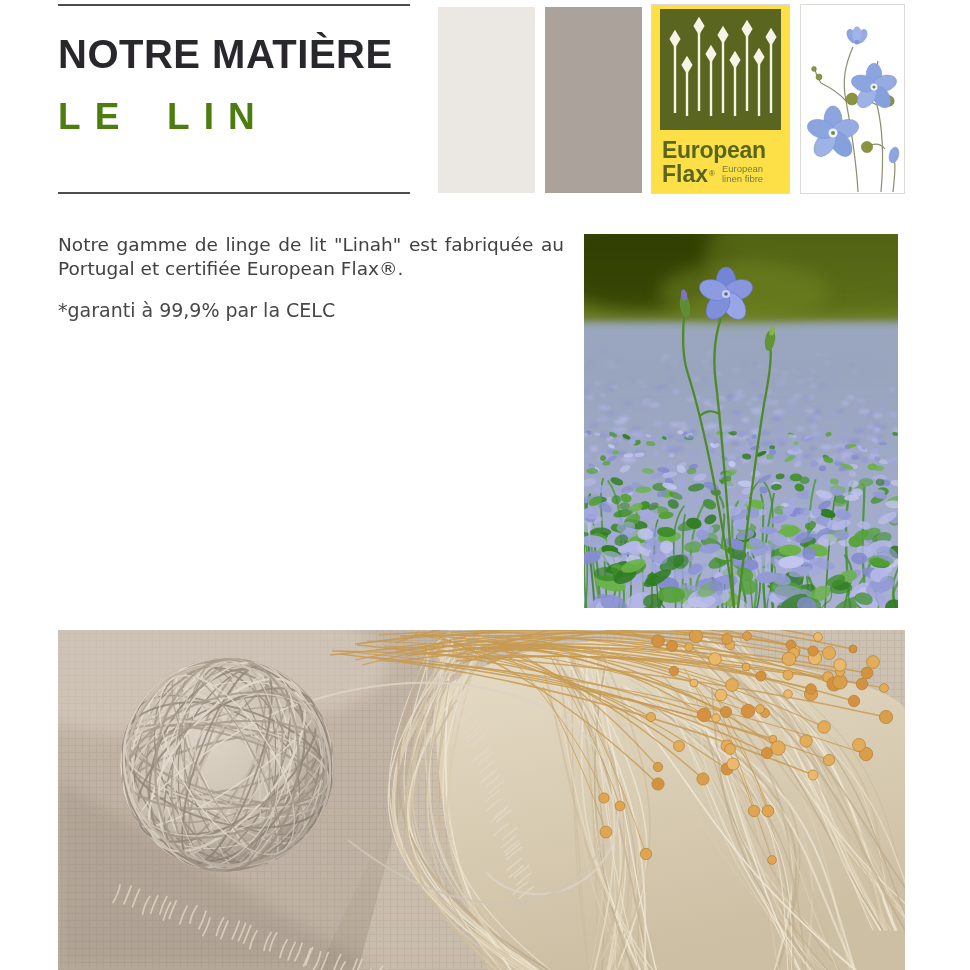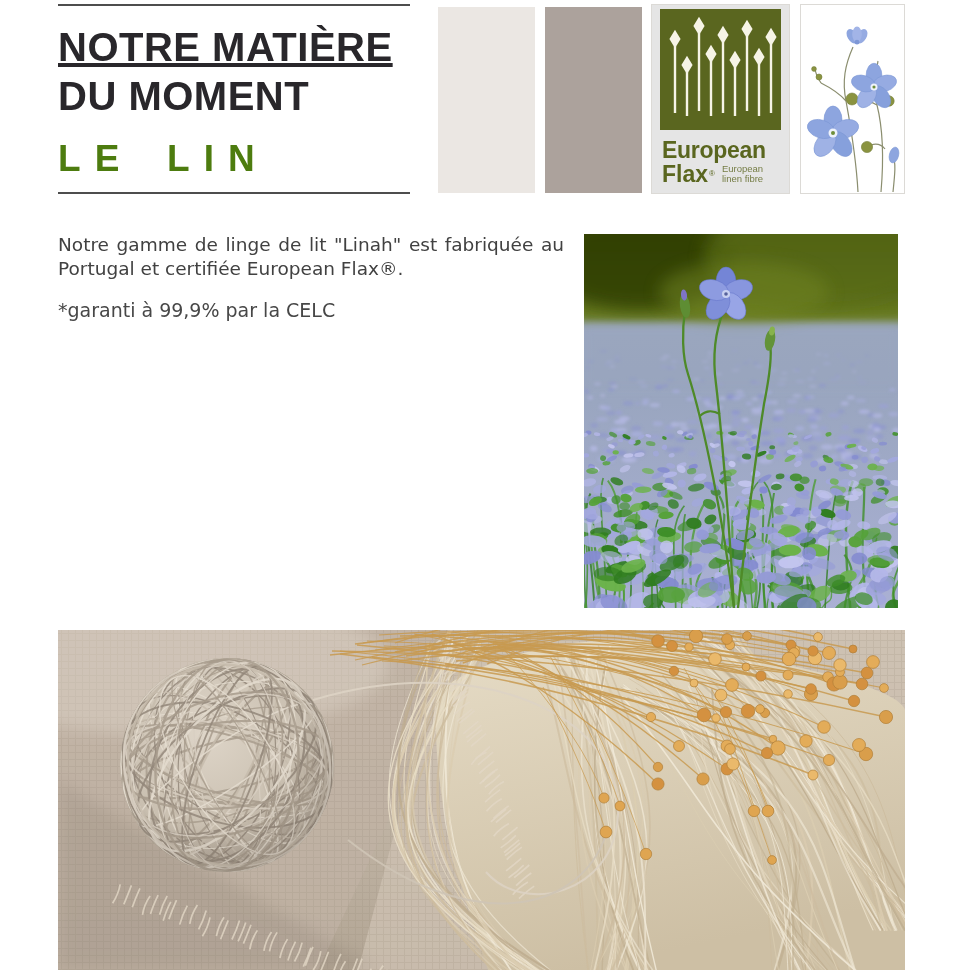--- a/index.html
+++ b/index.html
@@ -3,29 +3,29 @@
 <meta charset="utf-8">
 <style>
   html,body{margin:0;padding:0;background:#ffffff;}
   .page{position:relative;width:970px;height:970px;background:#ffffff;overflow:hidden;
         font-family:"Liberation Sans",sans-serif;}
 
   
   .title-block{position:absolute;left:58px;top:4px;width:352px;height:186px;
                border-top:2px solid #4d4d4d;border-bottom:2px solid #4d4d4d;}
   .title-l1,.title-l2{font-weight:700;font-size:40px;line-height:49px;color:#29272b;letter-spacing:.5px;}
-  .title-l1{margin-top:17px;text-decoration:underline;}
+  .title-l1{margin-top:24px;}
   .subtitle{margin-top:17px;font-weight:700;font-size:37px;color:#4d7c0f;
             letter-spacing:.38em;word-spacing:.25em;}
 
   
   .swatch{position:absolute;top:7px;width:97px;height:186px;}
   .swatch.s1{left:438px;}
   .swatch.s2{left:545px;}
-  .ef-panel{position:absolute;left:651px;top:4px;width:139px;height:190px;background:#e5e5e5;
+  .ef-panel{position:absolute;left:651px;top:4px;width:139px;height:190px;background:#fde047;
             border:1px solid #dcdad6;box-sizing:border-box;}
   .ef-mark{position:absolute;left:8px;top:4px;width:121px;height:121px;background:#5A661F;}
   .ef-words{position:absolute;left:10px;top:133px;}
   .ef-european{font-weight:700;font-size:23px;line-height:24px;color:#5A661F;letter-spacing:-.3px;}
   .ef-flaxrow{display:flex;align-items:center;margin-top:1px;}
   .ef-flax{font-weight:700;font-size:23px;line-height:23px;color:#5A661F;}
   .ef-reg{font-size:8px;line-height:8px;color:#5A661F;margin:0 0 2px 1px;}
   .ef-premium{font-size:9.5px;line-height:10px;color:#757d45;margin-left:7px;padding-bottom:1px;}
   .illu-panel{position:absolute;left:800px;top:4px;width:105px;height:190px;background:#fff;
               border:1px solid #dcdad6;box-sizing:border-box;}
@@ -44,21 +44,20 @@
   figure svg{display:block;}
 </style>
 </head>
 <body>
 
 <div class="page">
 
   <header>
     <div class="title-block">
       <div class="title-l1">NOTRE MATIÈRE</div>
-      <div class="title-l2">DU MOMENT</div>
       <div class="subtitle">LE LIN</div>
     </div>
 
     <div class="swatch s1" id="swatch1" style="background: rgb(235, 231, 227);"></div>
     <div class="swatch s2" id="swatch2" style="background: rgb(172, 162, 156);"></div>
 
     <div class="ef-panel">
       <div class="ef-mark">
         <svg width="121" height="121" viewBox="0 0 121 121">
           <g stroke="#F6F4E6" stroke-width="2.4" fill="#F6F4E6">

